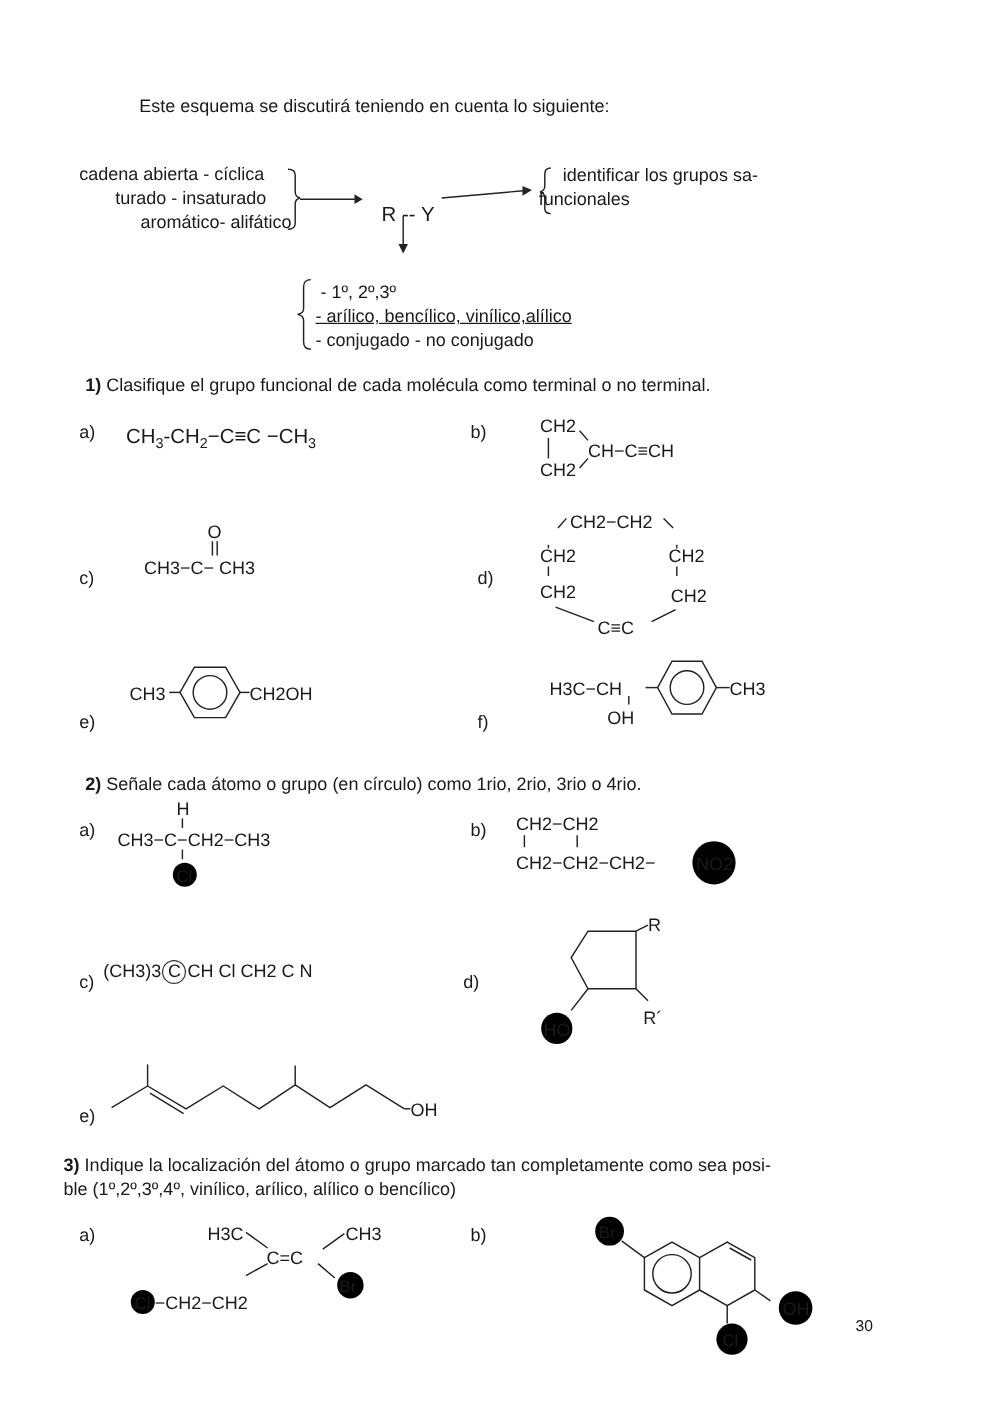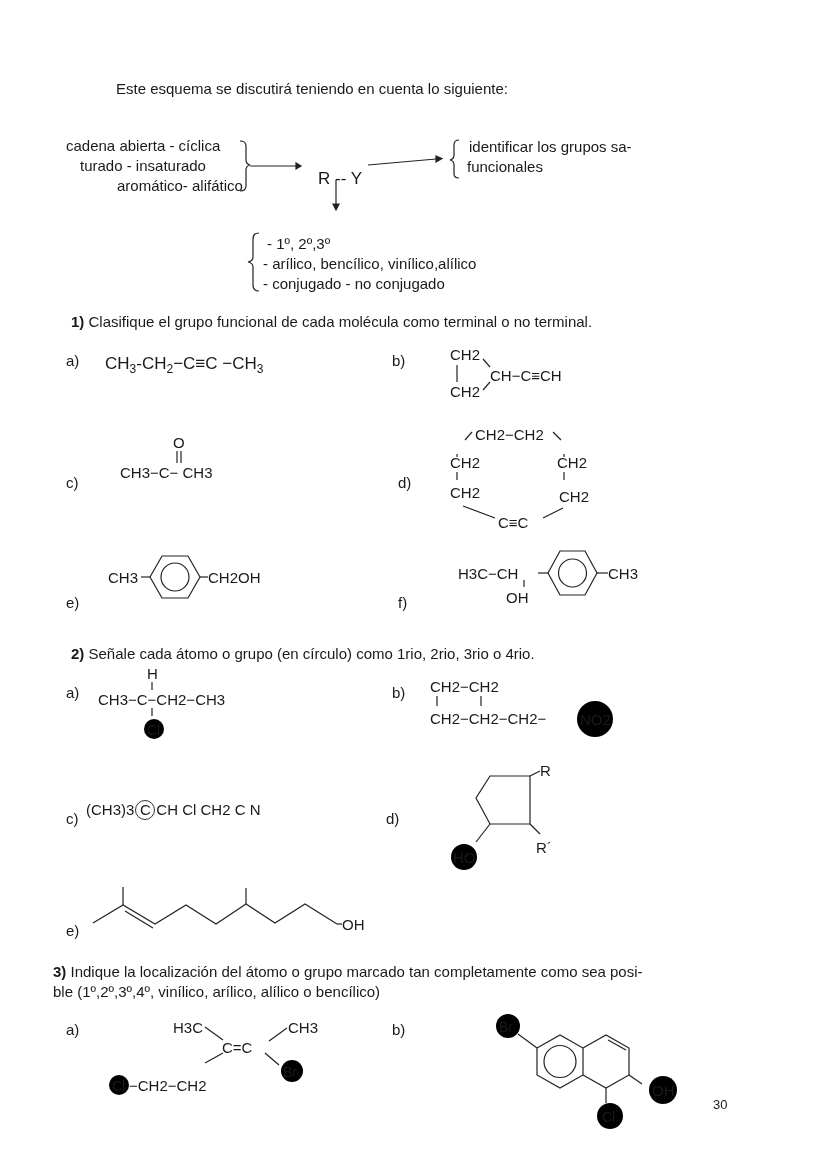--- a/index.html
+++ b/index.html
@@ -12,21 +12,21 @@
   svg text { font-family:"Liberation Sans", sans-serif; fill:#1a1a1a; }
   svg line, svg path, svg polyline, svg polygon, svg circle.ring { stroke:#222; fill:none; stroke-width:1.2; }
   .pagenum { position:absolute; left:713px; top:1097px; font-size:13px; }
 </style>
 </head>
 <body>
 
 <div class="t" style="left:116px;top:80px;">Este esquema se discutirá teniendo en cuenta lo siguiente:</div>
 
 <div class="t" style="left:66px;top:137px;">cadena abierta - cíclica</div>
-<div class="t" style="left:80px;top:157px;">turado - insaturado</div>
+<div class="t" style="left:96px;top:157px;">turado - insaturado</div>
 <div class="t" style="left:93px;top:177px;margin-left:24px;">aromático- alifático</div>
 
 <svg class="mol" style="left:0;top:0;" width="828" height="300">
 
   <path d="M240,141 Q246,141 246,146 L246,160 Q246,164 250,165 Q246,166 246,170 L246,186 Q246,191 240,191"></path>
 
   <line x1="250" y1="166" x2="296" y2="166"></line>
   <polygon points="296,163 301,166 296,169" style="fill:#222"></polygon>
 
   <line x1="368" y1="165" x2="436" y2="159"></line>
@@ -35,24 +35,24 @@
   <line x1="336" y1="180" x2="336" y2="205"></line>
   <polygon points="333,204 336,210 339,204" style="fill:#222"></polygon>
 
   <path d="M459,140 Q454,140 454,145 L454,155 Q454,159 450,160 Q454,161 454,165 L454,174 Q454,178 459,178"></path>
 
   <path d="M259,233 Q253,233 253,239 L253,257 Q253,261 248,262 Q253,263 253,267 L253,285 Q253,291 259,291"></path>
 </svg>
 
 <div class="t" style="left:318px;top:157px;font-size:17px;margin-top:13px;">R -- Y</div>
 <div class="t" style="left:469px;top:138px;">identificar los grupos sa-</div>
-<div class="t" style="left:467px;top:158px;">funcionales</div>
+<div class="t" style="left:449px;top:158px;">funcionales</div>
 
 <div class="t" style="left:267px;top:235px;">- 1º, 2º,3º</div>
-<div class="t" style="left:263px;top:255px;">- arílico, bencílico, vinílico,alílico</div>
+<div class="t" style="left:263px;top:255px;text-decoration:underline;">- arílico, bencílico, vinílico,alílico</div>
 <div class="t" style="left:263px;top:275px;">- conjugado - no conjugado</div>
 
 <div class="t" style="left:71px;top:313px;">
   <span class="b">1)</span>
   <span>Clasifique el grupo funcional de cada molécula como terminal o no terminal.</span>
 </div>
 
 <div class="lbl" style="left:66px;top:352px;">a)</div>
 <div class="t" style="left:105px;top:355px;font-size:17px;">
   <span>CH</span><sub style="font-size:12px">3</sub><span>-CH</span><sub style="font-size:12px">2</sub><span>−C≡C −CH</span><sub style="font-size:12px">3</sub>

